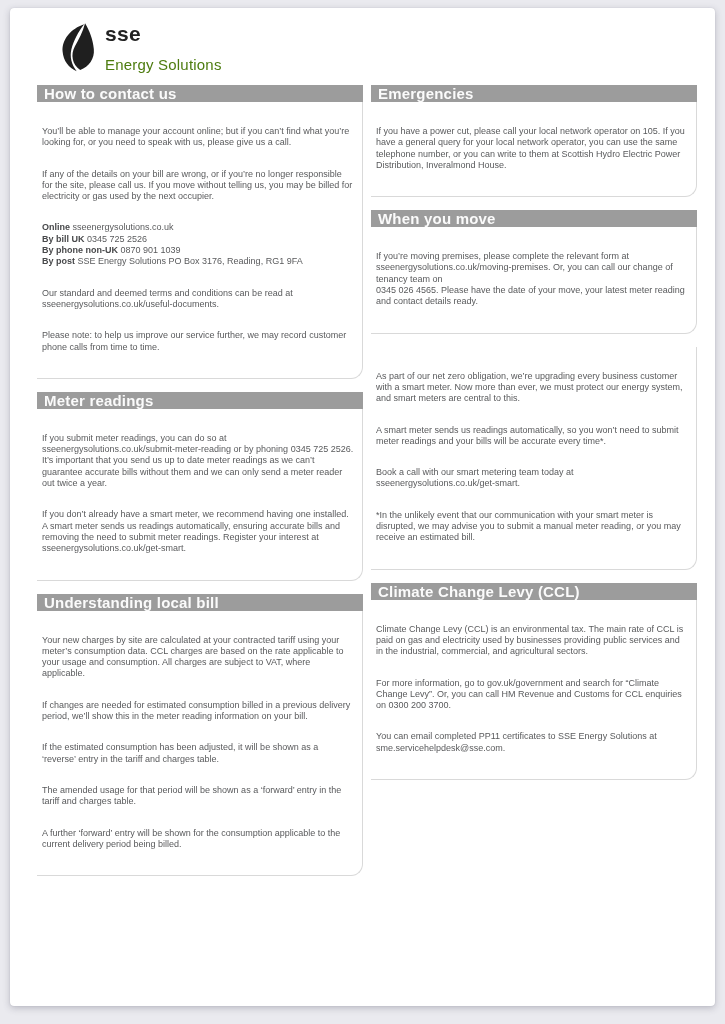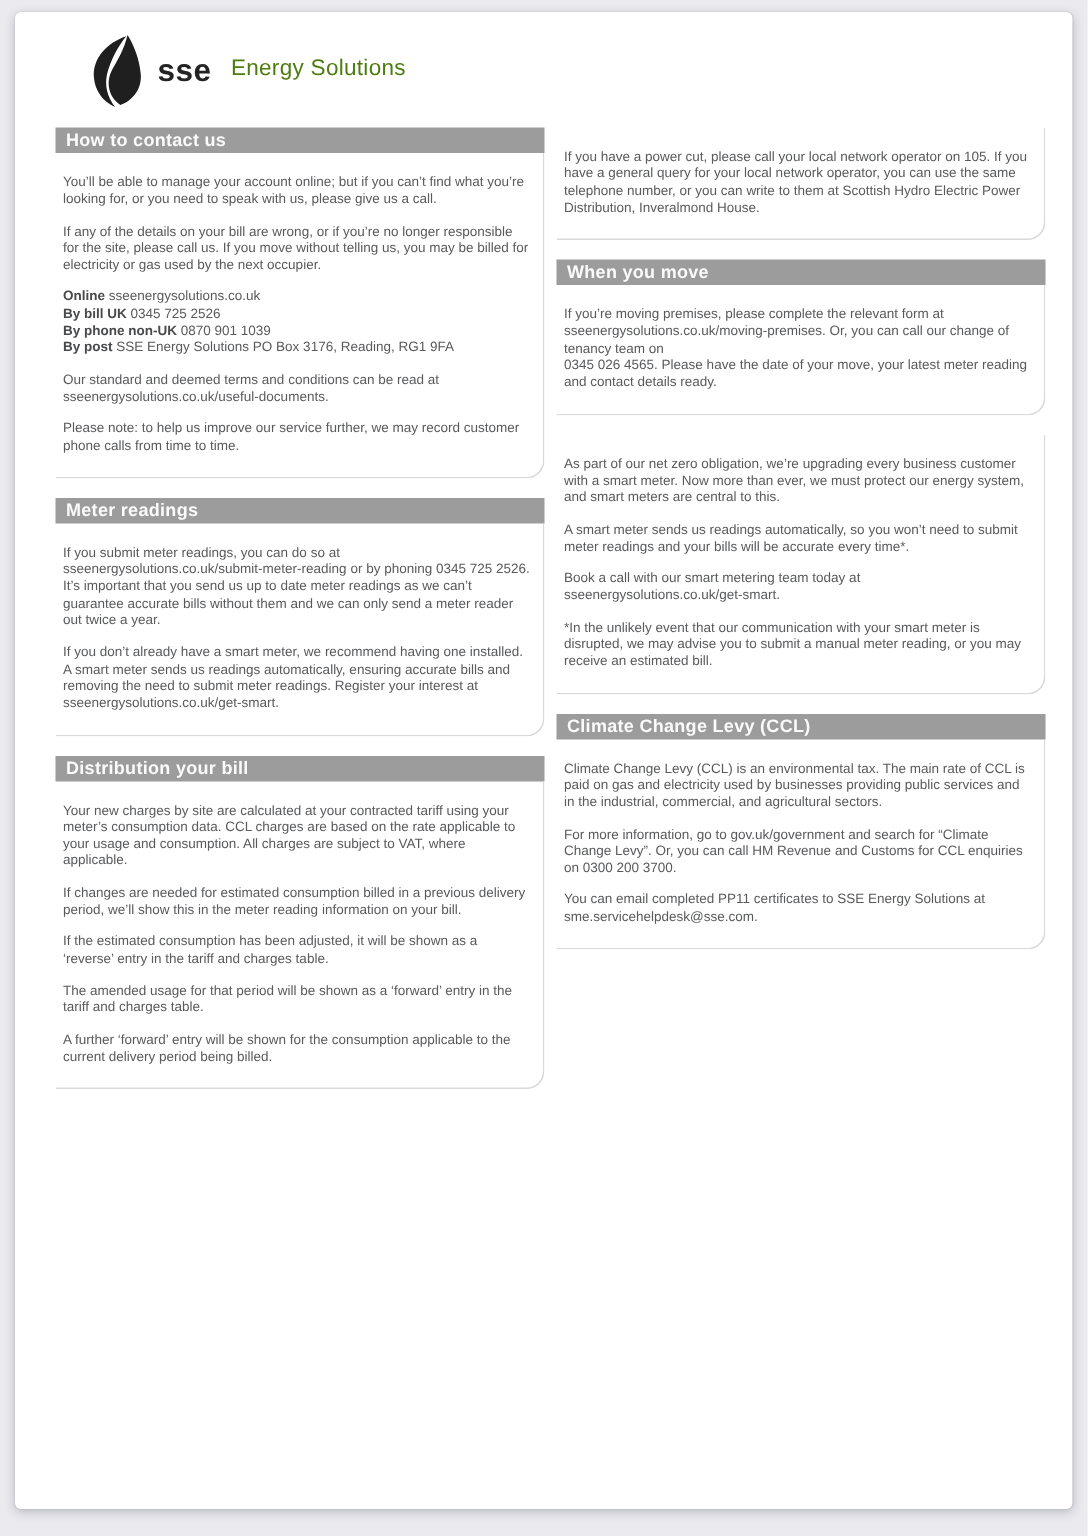--- a/index.html
+++ b/index.html
@@ -21,54 +21,54 @@
   }
   .logo-row {
     display: flex;
     align-items: center;
     gap: 5px;
     padding: 13px 0 8px 46px;
     height: 54px;
     box-sizing: content-box;
   }
   .logo-icon svg { width: 44px; height: 50px; display: block; }
-  .logo-text { display: flex; flex-direction: row; justify-content: flex-start; gap: 13px; }
+  .logo-text { display: flex; flex-direction: column; justify-content: flex-start; gap: 13px; }
   .logo-text .name {
     font-size: 21px; font-weight: bold; color: #232323;
     line-height: 20px; letter-spacing: 0.3px;
   }
   .logo-text .tagline {
     font-size: 15px; color: #4d7c0f; line-height: 16px; letter-spacing: 0.2px;
   }
   .columns {
     display: flex;
     gap: 8px;
     padding: 2px 18px 0 27px;
   }
   .col { flex: 1 1 0; min-width: 0; display: flex; flex-direction: column; }
   .section { margin-bottom: 13px; }
   .sec-header {
     background: #9c9c9c;
     color: #fbfbfb;
     font-weight: bold;
-    font-size: 12px;
+    font-size: 15px;
     line-height: 11px;
     padding: 3px 6px 3px 7px;
     letter-spacing: 0.2px;
   }
   .sec-body {
     border-right: 1px solid #d9d9d9;
     border-bottom: 1px solid #d9d9d9;
     border-bottom-right-radius: 12px;
     padding: 4px 8px 5px 5px;
     color: #595a5c;
     font-size: 9px;
     line-height: 11.3px;
   }
-  .sec-body p { margin: 10px 0; }
+  .sec-body p { margin: 20px 0; }
   .sec-body b { color: #48494b; }
 </style>
 </head>
 <body>
 
 <div class="page">
 
   <div class="logo-row">
     <span class="logo-icon">
       <svg viewBox="0 0 100 112" xmlns="http://www.w3.org/2000/svg" aria-hidden="true">
@@ -95,32 +95,33 @@
           </div>
         </section>
         <section class="section">
           <div class="sec-header">Meter readings</div>
           <div class="sec-body">
             <p><span>If you submit meter readings, you can do so at sseenergysolutions.co.uk/submit-meter-reading or by phoning 0345 725 2526. It’s important that you send us up to date meter readings as we can’t guarantee accurate bills without them and we can only send a meter reader out twice a year.</span></p>
             <p><span>If you don’t already have a smart meter, we recommend having one installed. A smart meter sends us readings automatically, ensuring accurate bills and removing the need to submit meter readings. Register your interest at sseenergysolutions.co.uk/get-smart.</span></p>
           </div>
         </section>
         <section class="section">
-          <div class="sec-header">Distribution your bill</div>
+          <div class="sec-header">Understanding local bill</div>
           <div class="sec-body">
             <p><span>Your new charges by site are calculated at your contracted tariff using your meter’s consumption data. CCL charges are based on the rate applicable to your usage and consumption. All charges are subject to VAT, where applicable.</span></p>
             <p><span>If changes are needed for estimated consumption billed in a previous delivery period, we’ll show this in the meter reading information on your bill.</span></p>
             <p><span>If the estimated consumption has been adjusted, it will be shown as a ‘reverse’ entry in the tariff and charges table.</span></p>
             <p><span>The amended usage for that period will be shown as a ‘forward’ entry in the tariff and charges table.</span></p>
             <p><span>A further ‘forward’ entry will be shown for the consumption applicable to the current delivery period being billed.</span></p>
           </div>
         </section>
       </div>
     <div class="col" id="col-right">
         <section class="section">
+          <div class="sec-header">Emergencies</div>
           <div class="sec-body">
             <p><span>If you have a power cut, please call your local network operator on 105. If you have a general query for your local network operator, you can use the same telephone number, or you can write to them at Scottish Hydro Electric Power Distribution, Inveralmond House.</span></p>
           </div>
         </section>
         <section class="section">
           <div class="sec-header">When you move</div>
           <div class="sec-body">
             <p><span>If you’re moving premises, please complete the relevant form at sseenergysolutions.co.uk/moving-premises. Or, you can call our change of tenancy team on</span><br><span>0345 026 4565. Please have the date of your move, your latest meter reading and contact details ready.</span></p>
           </div>
         </section>

